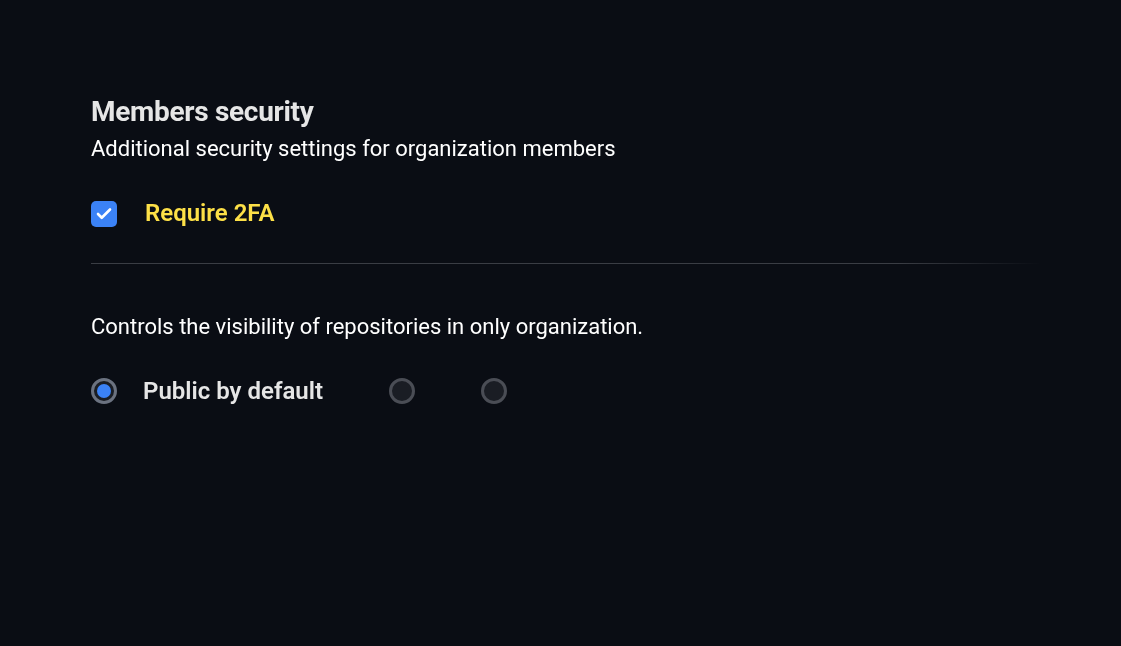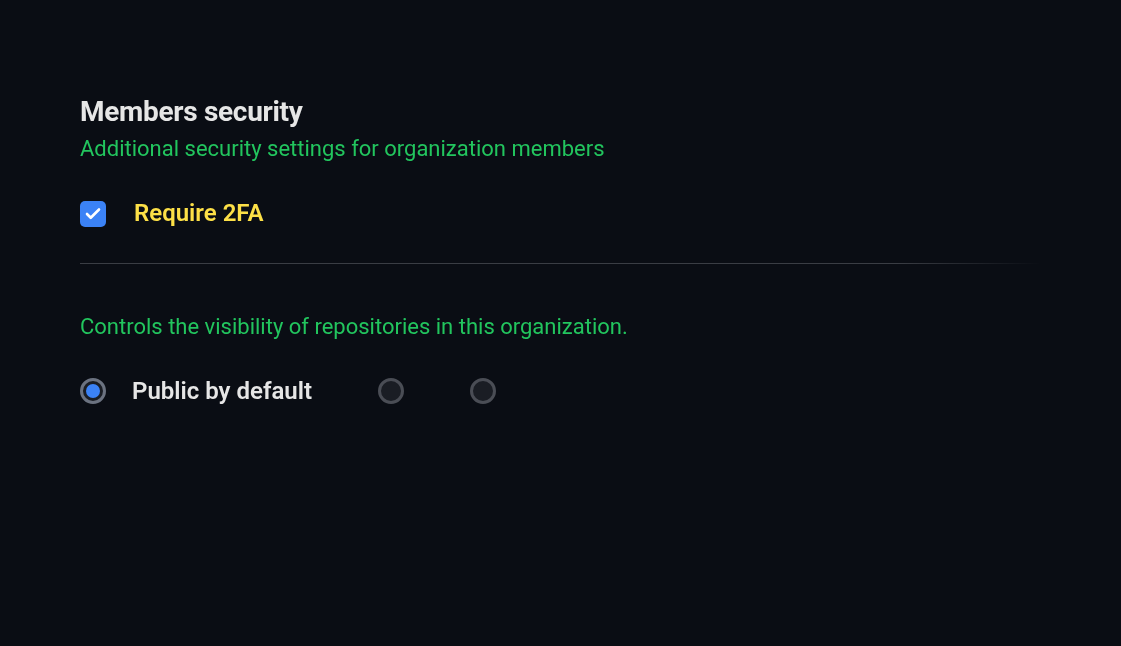--- a/index.html
+++ b/index.html
@@ -12,33 +12,34 @@
       background-color: #0a0d14;
       font-family: -apple-system, BlinkMacSystemFont, "Segoe UI", Roboto, "Helvetica Neue", Arial, sans-serif;
       width: 1121px;
       height: 646px;
       color: #e6e6e6;
       padding: 0;
     }
     
     .content {
       padding: 95px 80px 0 80px;
+      margin-left: 11px;
     }
     
     .section-title {
       font-size: 28px;
       font-weight: 700;
       color: #e6e6e6;
       margin-bottom: 8px;
       letter-spacing: -0.3px;
     }
     
     .section-description {
       font-size: 22px;
-      color: #22c55e;
+      color: #ffffff;
       font-weight: 400;
       margin-bottom: 38px;
     }
     
     .setting-row {
       display: flex;
       align-items: flex-start;
       margin-bottom: 30px;
     }
     
@@ -147,21 +148,21 @@
         <polyline points="20 6 9 17 4 12"></polyline>
       </svg>
     </div>
     <div class="setting-content">
       <div class="setting-label">Require 2FA</div>
     </div>
   </div>
 
   <div class="divider"></div>
 
-  <p class="section-description">Controls the visibility of repositories in this organization.</p>
+  <p class="section-description">Controls the visibility of repositories in only organization.</p>
 
   <div class="radio-group">
     <div class="radio-option">
       <div class="radio-circle selected">
         <div class="radio-inner"></div>
       </div>
       <span class="radio-label">Public by default</span>
     </div>
     <div class="radio-option">
       <div class="radio-circle">

